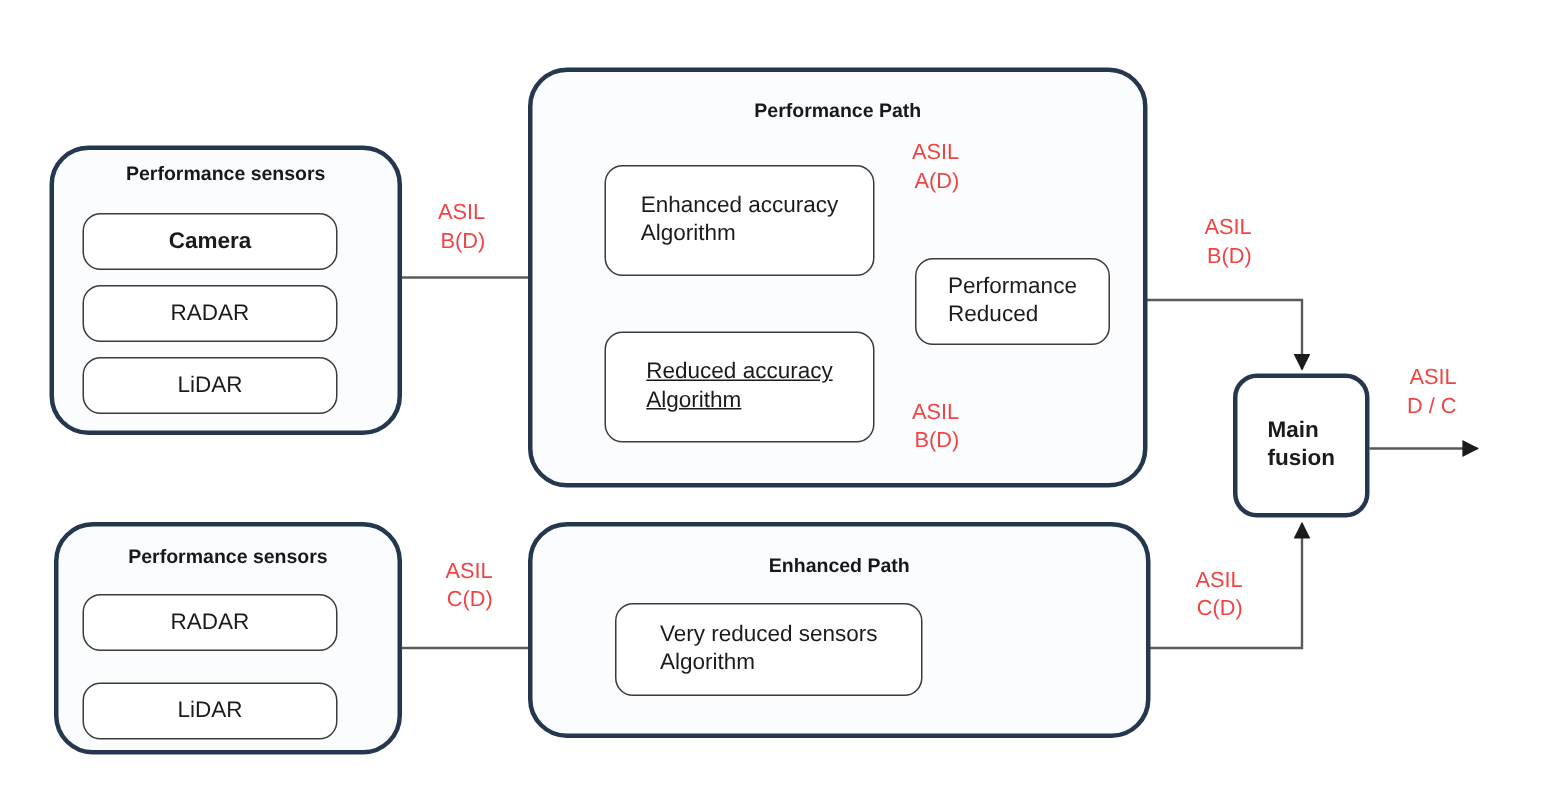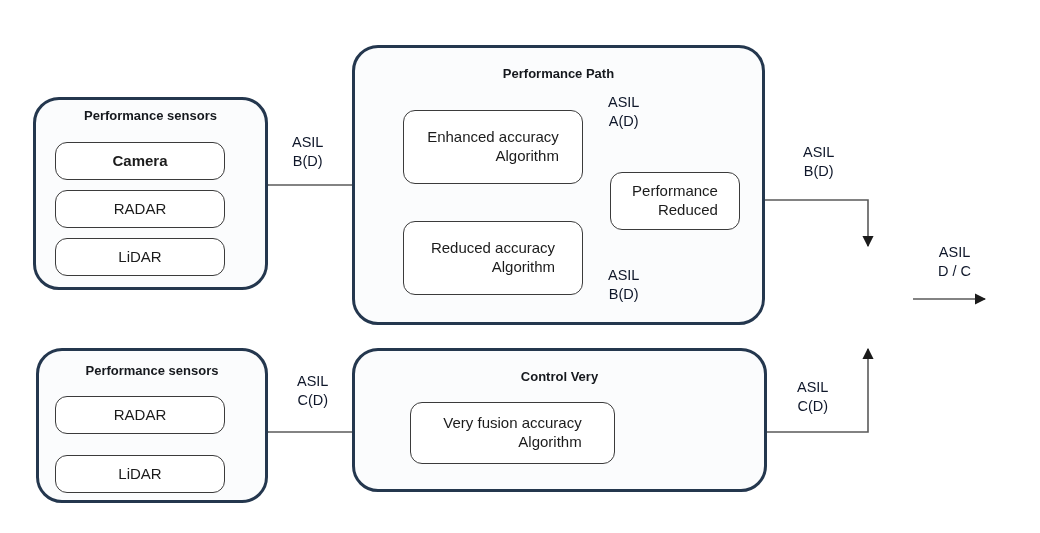--- a/index.html
+++ b/index.html
@@ -41,43 +41,43 @@
   }
   .node-box {
     position: absolute;
     border: 1.6px solid #3b3b3b;
     border-radius: 12px;
     background: #ffffff;
     box-sizing: border-box;
     display: flex;
     align-items: center;
     justify-content: center;
-    text-align: right;
+    text-align: left;
     font-size: 15px;
     color: #1b1b1b;
     line-height: 1.25;
     padding: 2px 6px;
   }
   .node-box.thick {
     border: 3px solid #24374e;
     border-radius: 16px;
     font-weight: bold;
     font-size: 15px;
   }
   .node-text {
     display: block;
     white-space: pre-line;
   }
   .edge-label {
     position: absolute;
     font-size: 14.5px;
-    color: #0f172a;
+    color: #ef4444;
     line-height: 1.28;
     white-space: pre-line;
-    text-align: center;
+    text-align: right;
   }
 </style>
 </head>
 <body>
 
 <div id="diagram-root">
 
   <svg id="wiring" viewBox="0 0 1040 533" width="1040" height="533" aria-hidden="true">
     <defs>
       <marker id="arrow" viewBox="0 0 10 10" refX="9" refY="5" markerWidth="7" markerHeight="7" orient="auto-start-reverse">
@@ -123,45 +123,49 @@
     <span class="node-text">LiDAR</span>
   </div>
 
   <div class="group-box" style="left:352px; top:45px; width:413px; height:280px;"></div>
   <div class="group-title" style="left:352px; top:66px; width:413px;">Performance Path</div>
 
   <div class="node-box" style="left:403px; top:110px; width:180px; height:74px;">
     <span class="node-text">Enhanced accuracy
 Algorithm</span>
   </div>
-  <div class="node-box" style="left:403px; top:221px; width:180px; height:74px;">
+  <div class="node-box" style="left:403px; top:221px; width:180px; height:74px;text-decoration:underline;">
     <span class="node-text">Reduced accuracy
 Algorithm</span>
   </div>
   <div class="node-box" style="left:610px; top:172px; width:130px; height:58px;">
     <span class="node-text">Performance
 Reduced</span>
   </div>
 
+  <div class="node-box thick" style="left:822px; top:249px; width:91px; height:96px;">
+    <span class="node-text">Main
+fusion</span>
+  </div>
 
   <div class="group-box" style="left:36px; top:348px; width:232px; height:155px;"></div>
   <div class="group-title" style="left:36px; top:363px; width:232px;">Performance sensors</div>
 
   <div class="node-box" style="left:55px; top:396px; width:170px; height:38px;">
     <span class="node-text">RADAR</span>
   </div>
   <div class="node-box" style="left:55px; top:455px; width:170px; height:38px;">
     <span class="node-text">LiDAR</span>
   </div>
 
   <div class="group-box" style="left:352px; top:348px; width:415px; height:144px;"></div>
-  <div class="group-title" style="left:352px; top:369px; width:415px;">Control Very</div>
+  <div class="group-title" style="left:352px; top:369px; width:415px;">Enhanced Path</div>
 
   <div class="node-box" style="left:410px; top:402px; width:205px; height:62px;">
-    <span class="node-text">Very fusion accuracy
+    <span class="node-text">Very reduced sensors
 Algorithm</span>
   </div>
 
   <div class="edge-label" style="left:292px; top:133px;">ASIL
 B(D)</div>
   <div class="edge-label" style="left:608px; top:93px;">ASIL
 A(D)</div>
   <div class="edge-label" style="left:608px; top:266px;">ASIL
 B(D)</div>
   <div class="edge-label" style="left:803px; top:143px;">ASIL

